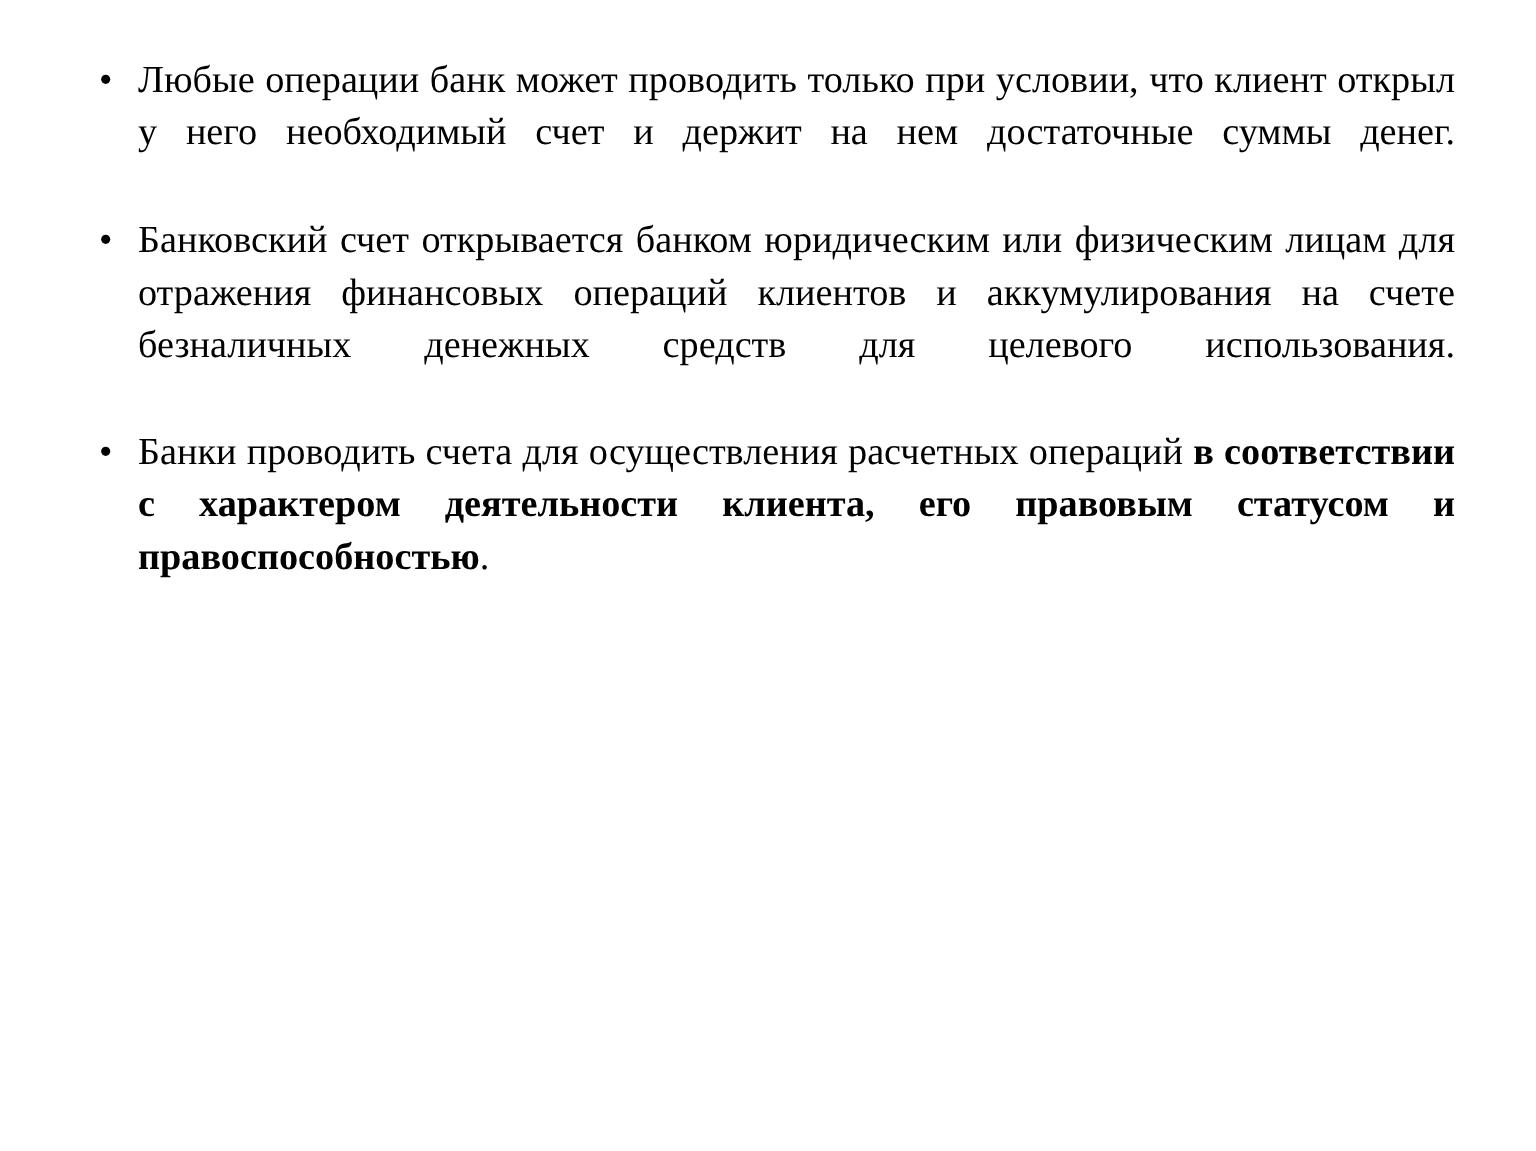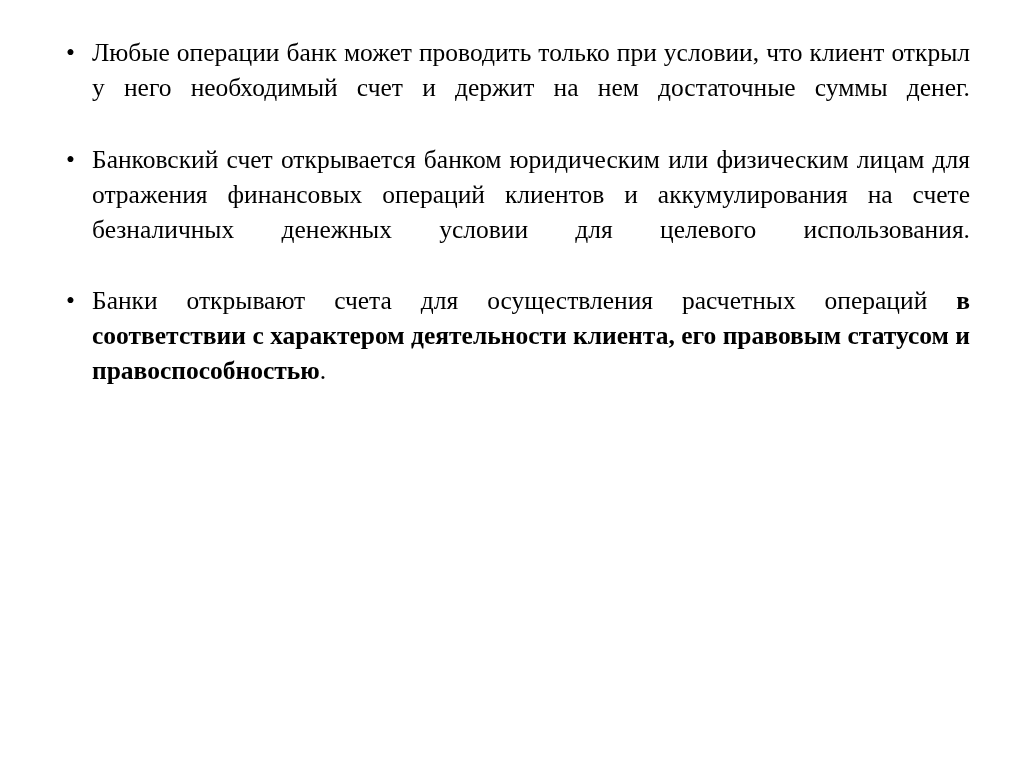--- a/index.html
+++ b/index.html
@@ -60,20 +60,20 @@
 <body>
 
 <div class="slide">
   <ul class="bullet-list" id="bullet-list">
       <li class="bullet-item">
         <span class="marker">•</span>
         <span class="text"><span>Любые операции банк может проводить только при условии, что клиент открыл у него необходимый счет и держит на нем достаточные суммы денег.</span></span>
       </li>
       <li class="bullet-item">
         <span class="marker">•</span>
-        <span class="text"><span>Банковский счет открывается банком юридическим или физическим лицам для отражения финансовых операций клиентов и аккумулирования на счете безналичных денежных условии для целевого использования.</span></span>
+        <span class="text"><span>Банковский счет открывается банком юридическим или физическим лицам для отражения финансовых операций клиентов и аккумулирования на счете безналичных денежных средств для целевого использования.</span></span>
       </li>
       <li class="bullet-item">
         <span class="marker">•</span>
-        <span class="text"><span>Банки открывают счета для осуществления расчетных операций </span><span class="bold">в соответствии с характером деятельности клиента, его правовым статусом и правоспособностью</span><span>.</span></span>
+        <span class="text"><span>Банки проводить счета для осуществления расчетных операций </span><span class="bold">в соответствии с характером деятельности клиента, его правовым статусом и правоспособностью</span><span>.</span></span>
       </li>
     </ul>
 </div>
 
 </body></html>

